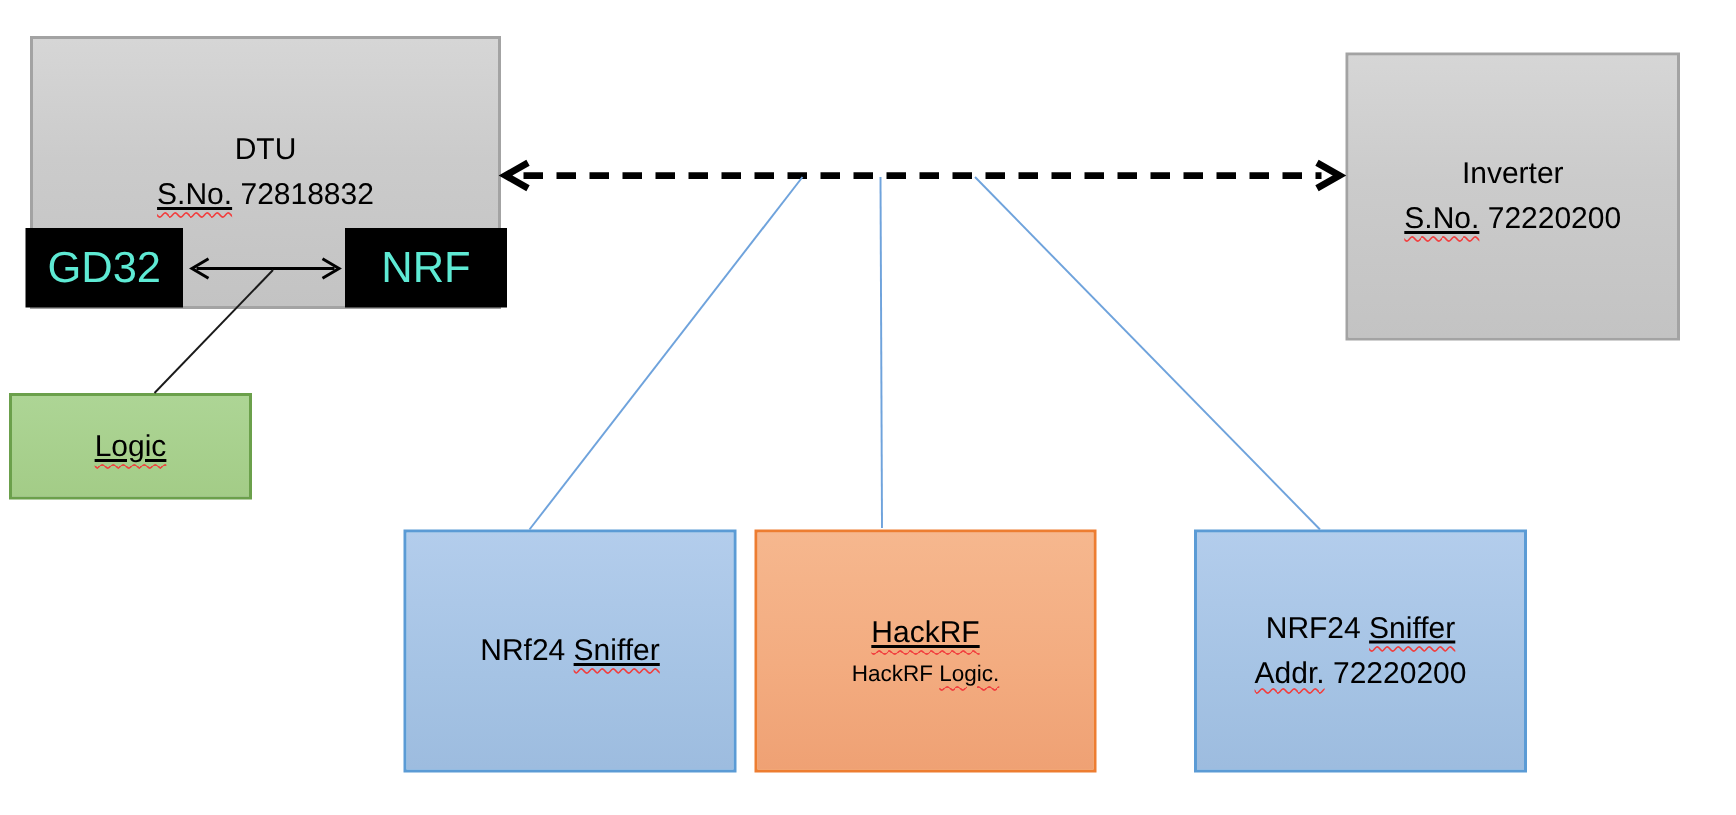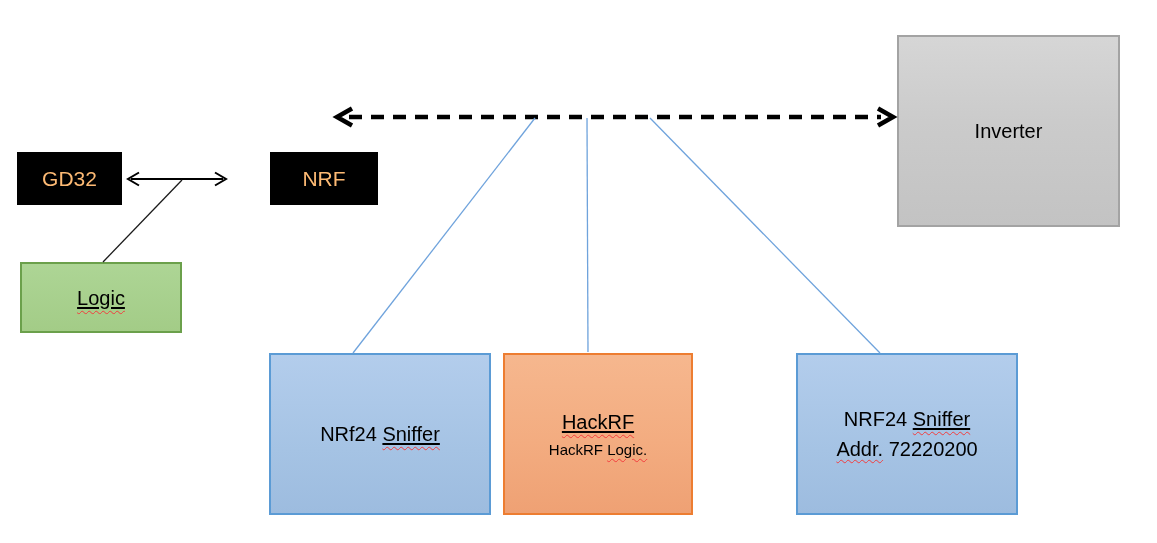--- a/index.html
+++ b/index.html
@@ -37,45 +37,45 @@
   .gray-box {
     background: linear-gradient(180deg, #d6d6d6 0%, #cbcbcb 45%, #c3c3c3 100%);
     border: 2px solid #a3a3a3;
     z-index: 5;
   }
   .black-box {
     background: #000000;
     color: #ffffff;
     z-index: 10;
   }
-  .black-box .ln { font-size: 21px; color: #fdba74; }
+  .black-box .ln { font-size: 29px; color: #5eead4; }
   .green-box {
     background: linear-gradient(180deg, #add595 0%, #a3cc87 100%);
     border: 2px solid #6ba04b;
     z-index: 5;
   }
   .blue-box {
     background: linear-gradient(180deg, #b3cdec 0%, #a5c3e4 60%, #9dbcdf 100%);
     border: 2px solid #5b9bd5;
     z-index: 5;
     margin-left: 28px;
   }
   .orange-box {
     background: linear-gradient(180deg, #f6b78e 0%, #f3ac80 55%, #efa174 100%);
     border: 2px solid #ed7d31;
     z-index: 5;
   }
 
   #dtu-box      { left: 20px;  top: 24px;  width: 314px; height: 182px; }
   #gd32-box     { left: 17px;  top: 152px; width: 105px; height: 53px; }
-  #nrf-box      { left: 230px; top: 152px; width: 108px; height: 53px; margin-left: 40px; }
-  #logic-box    { left: 20px;  top: 262px; width: 162px; height: 71px; text-align: center; }
+  #nrf-box      { left: 230px; top: 152px; width: 108px; height: 53px; }
+  #logic-box    { left: 6px;  top: 262px; width: 162px; height: 71px; text-align: center; }
   #inverter-box { left: 897px; top: 35px;  width: 223px; height: 192px; }
   #sniffer-left-box  { left: 241px; top: 353px; width: 222px; height: 162px; }
-  #hackrf-box        { left: 503px; top: 353px; width: 190px; height: 162px; }
+  #hackrf-box        { left: 503px; top: 353px; width: 228px; height: 162px; }
   #sniffer-right-box { left: 768px; top: 353px; width: 222px; height: 162px; }
 
   #hackrf-box .sub { font-size: 15px; line-height: 25px; white-space: nowrap; }
 
   
   .u {
     text-decoration: underline;
     text-decoration-color: #000;
     text-decoration-thickness: 1.5px;
     text-underline-offset: 2px;
@@ -115,37 +115,48 @@
       <path d="M215,172.5 L226,179 L215,185.5" stroke-width="2"></path>
     </g>
 
     <path d="M182,180 L103,262" stroke="#1a1a1a" stroke-width="1.3" fill="none"></path>
 
     <path d="M535,118 L353,353" stroke="#6fa3dc" stroke-width="1.3" fill="none"></path>
     <path d="M587,118 L588,352" stroke="#6fa3dc" stroke-width="1.3" fill="none"></path>
     <path d="M650,118 L880,353" stroke="#6fa3dc" stroke-width="1.3" fill="none"></path>
   </svg>
 
+  <div class="box gray-box" id="dtu-box">
+    <div class="ln">DTU</div>
+    <div class="ln">
+      <span class="u"><span class="sq">S.No.</span></span>
+      <span>72818832</span>
+    </div>
+  </div>
 
   <div class="box black-box" id="gd32-box">
     <div class="ln">GD32</div>
   </div>
 
   <div class="box black-box" id="nrf-box">
     <div class="ln">NRF</div>
   </div>
 
   <div class="box green-box" id="logic-box">
     <div class="ln">
       <span class="u"><span class="sq">Logic</span></span>
     </div>
   </div>
 
   <div class="box gray-box" id="inverter-box">
     <div class="ln">Inverter</div>
+    <div class="ln">
+      <span class="u"><span class="sq">S.No.</span></span>
+      <span>72220200</span>
+    </div>
   </div>
 
   <div class="box blue-box" id="sniffer-left-box">
     <div class="ln">
       <span>NRf24</span>
       <span class="u"><span class="sq">Sniffer</span></span>
     </div>
   </div>
 
   <div class="box orange-box" id="hackrf-box">

